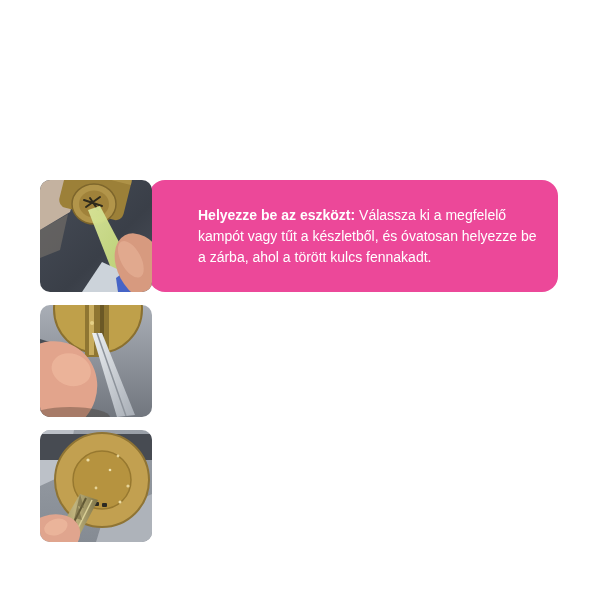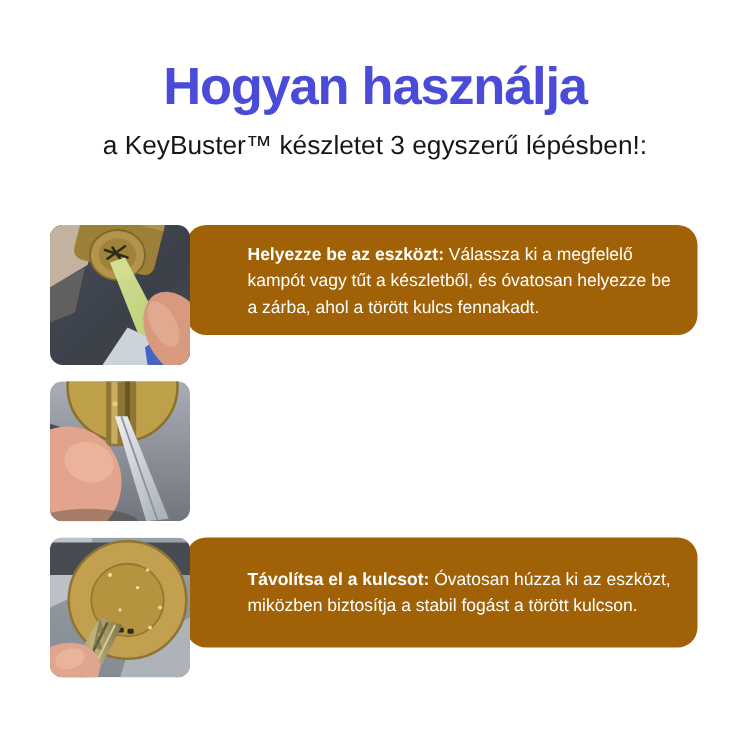--- a/index.html
+++ b/index.html
@@ -38,22 +38,22 @@
   .step-row {
     position: relative;
     height: 112px;
     margin-bottom: 13px;
   }
   .step-card {
     position: absolute;
     left: 109px;
     top: 0;
     right: 0;
-    height: 88px;
-    background: #a16207;
+    height: 112px;
+    background: #ec4899;
     border-radius: 16px;
     display: flex;
     align-items: center;
   }
   .step-text {
     margin-left: 49px;
     max-width: 340px;
     font-size: 14px;
     line-height: 21px;
     color: #ffffff;
@@ -70,24 +70,20 @@
     z-index: 2;
     display: block;
   }
   .step-photo svg { display: block; width: 112px; height: 112px; }
 </style>
 </head>
 <body>
 
 <div class="page">
 
-  <div class="header">
-    <div class="title">Hogyan használja</div>
-    <div class="subtitle">a KeyBuster™ készletet 3 egyszerű lépésben!:</div>
-  </div>
 
   <div class="steps">
 
     <div class="step-row">
       <span class="step-photo" title="green-extractor-tool-inserted-into-brass-lock-cylinder">
         <svg viewBox="0 0 112 112" xmlns="http://www.w3.org/2000/svg">
           <defs>
             <linearGradient id="p1bg" x1="0" y1="0" x2="1" y2="1">
               <stop offset="0" stop-color="#474d58"></stop>
                 <stop offset="0.6" stop-color="#3a3f48"></stop>
@@ -191,19 +187,16 @@
             <line x1="46" y1="68" x2="24" y2="112" stroke="#5f5632" stroke-width="2"></line>
             <line x1="52" y1="70" x2="31" y2="112" stroke="#d9cf96" stroke-width="1.5"></line>
             <polygon points="40,64 44,78 38,76 42,90 35,88 39,100 32,98" fill="#6f6640" opacity="0.6"></polygon>
           </g>
           <g transform="rotate(-18 14 104)">
             <ellipse cx="10" cy="106" rx="30" ry="22" fill="#e0a58e"></ellipse>
             <ellipse cx="18" cy="98" rx="12" ry="8" fill="#ecb89e" opacity="0.8"></ellipse>
           </g>
         </svg>
       </span>
-      <div class="step-card">
-        <p class="step-text"><span class="step-lead">Távolítsa el a kulcsot:</span> <span>Óvatosan húzza ki az eszközt, miközben biztosítja a stabil fogást a törött kulcson.</span></p>
-      </div>
     </div>
 
   </div>
 </div>
 
 </body></html>

